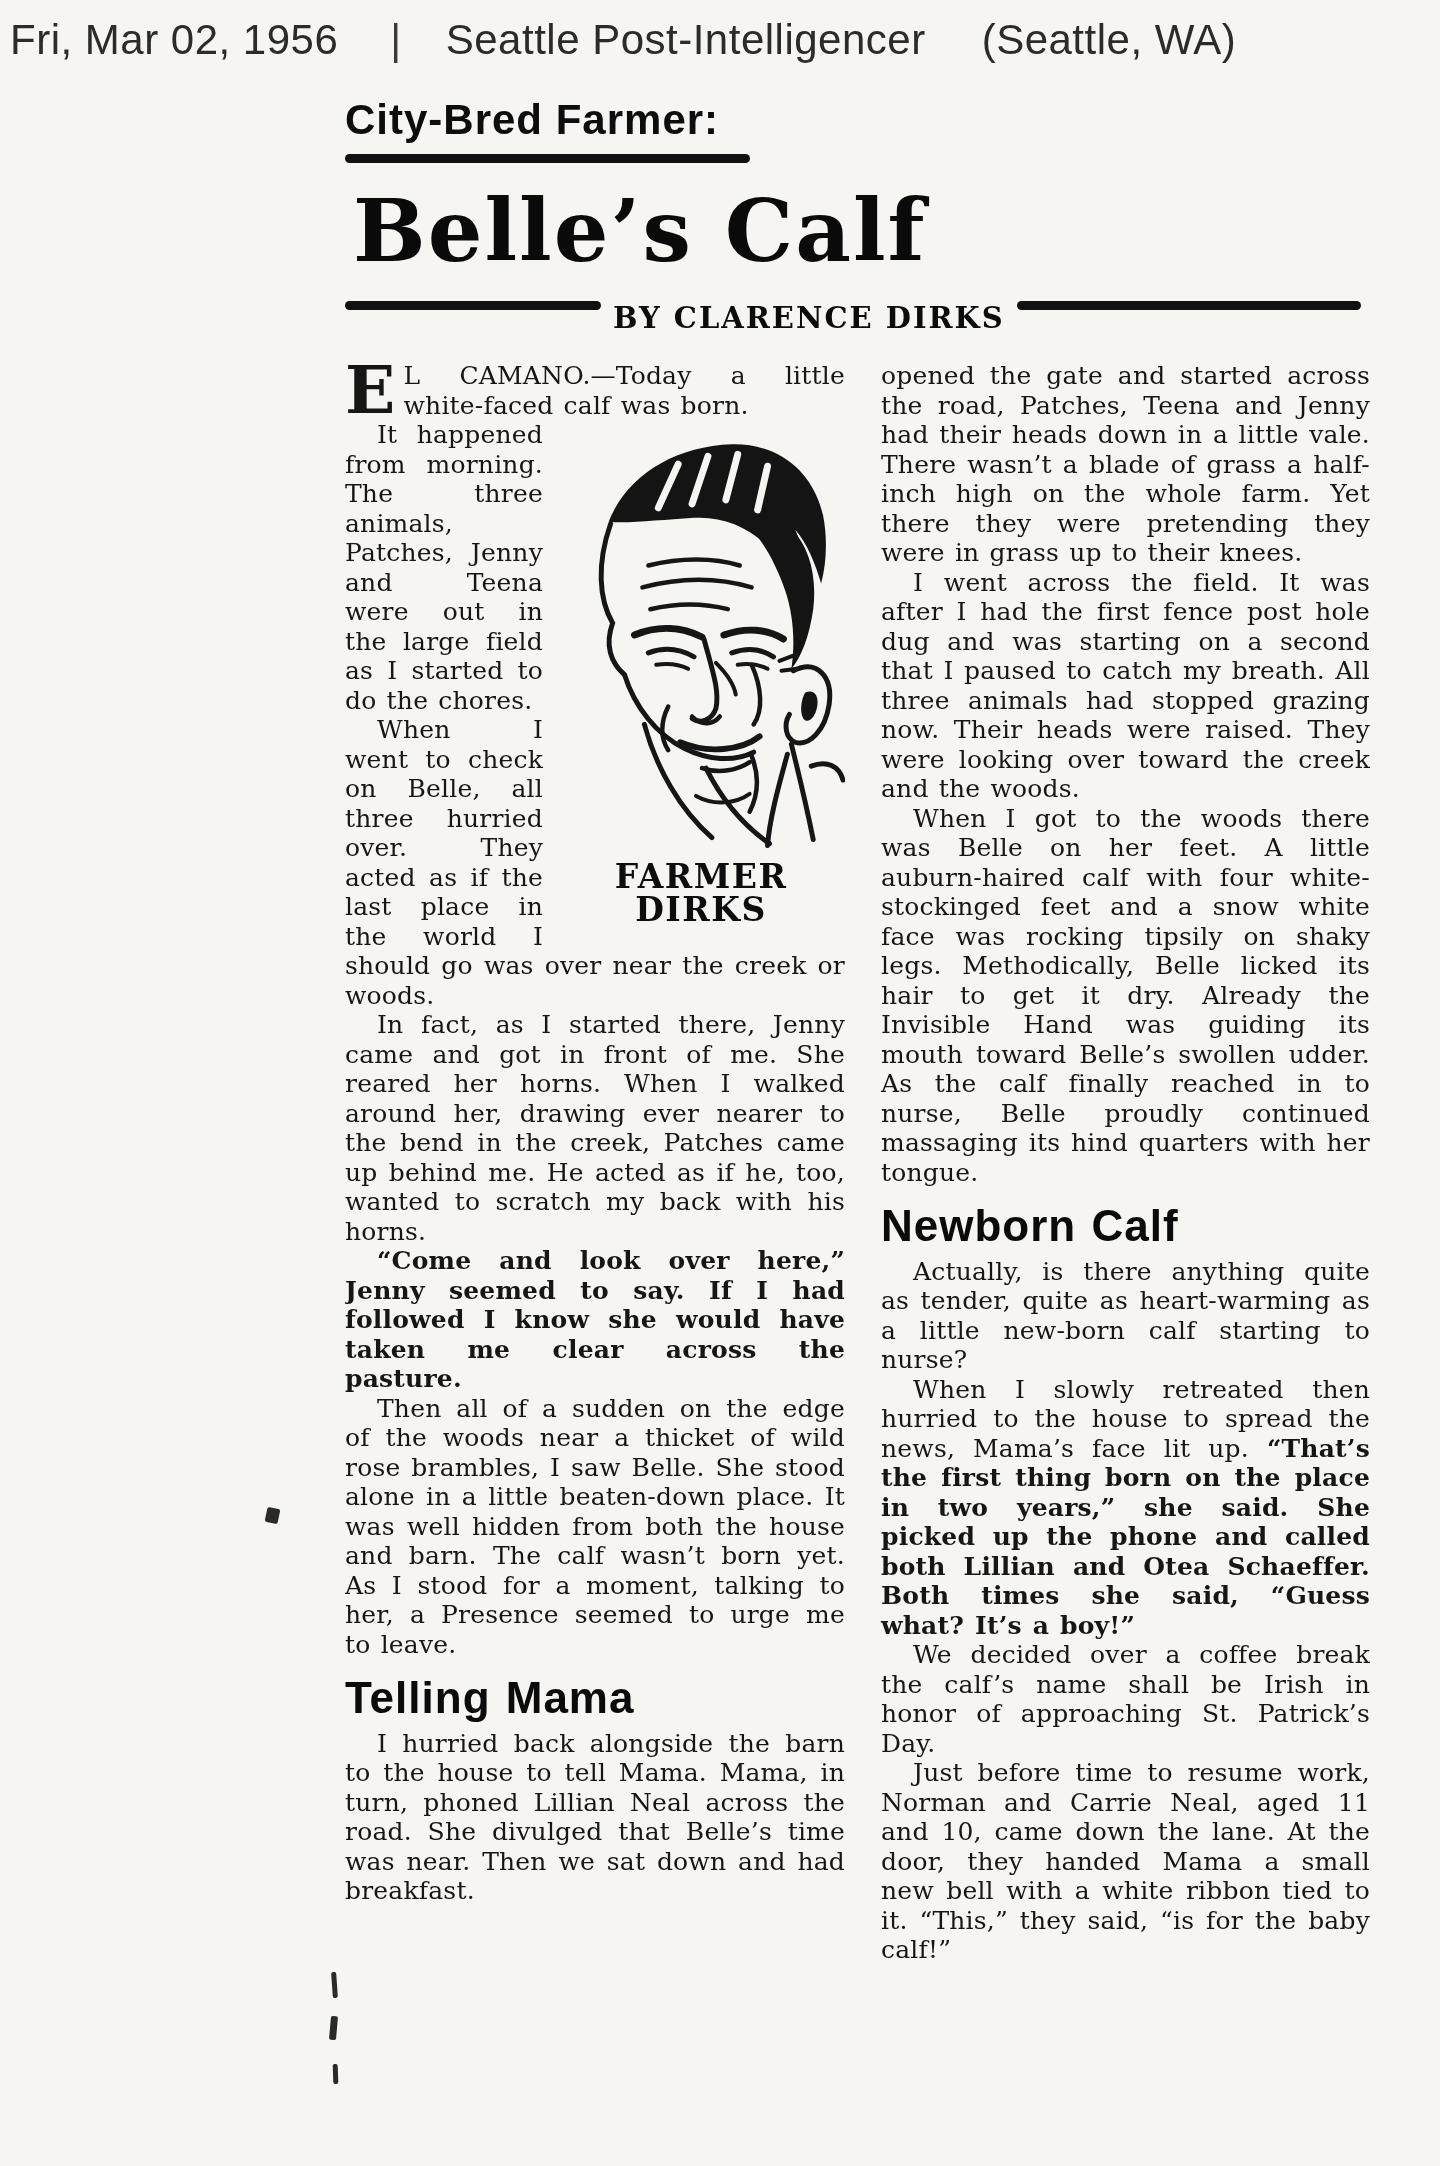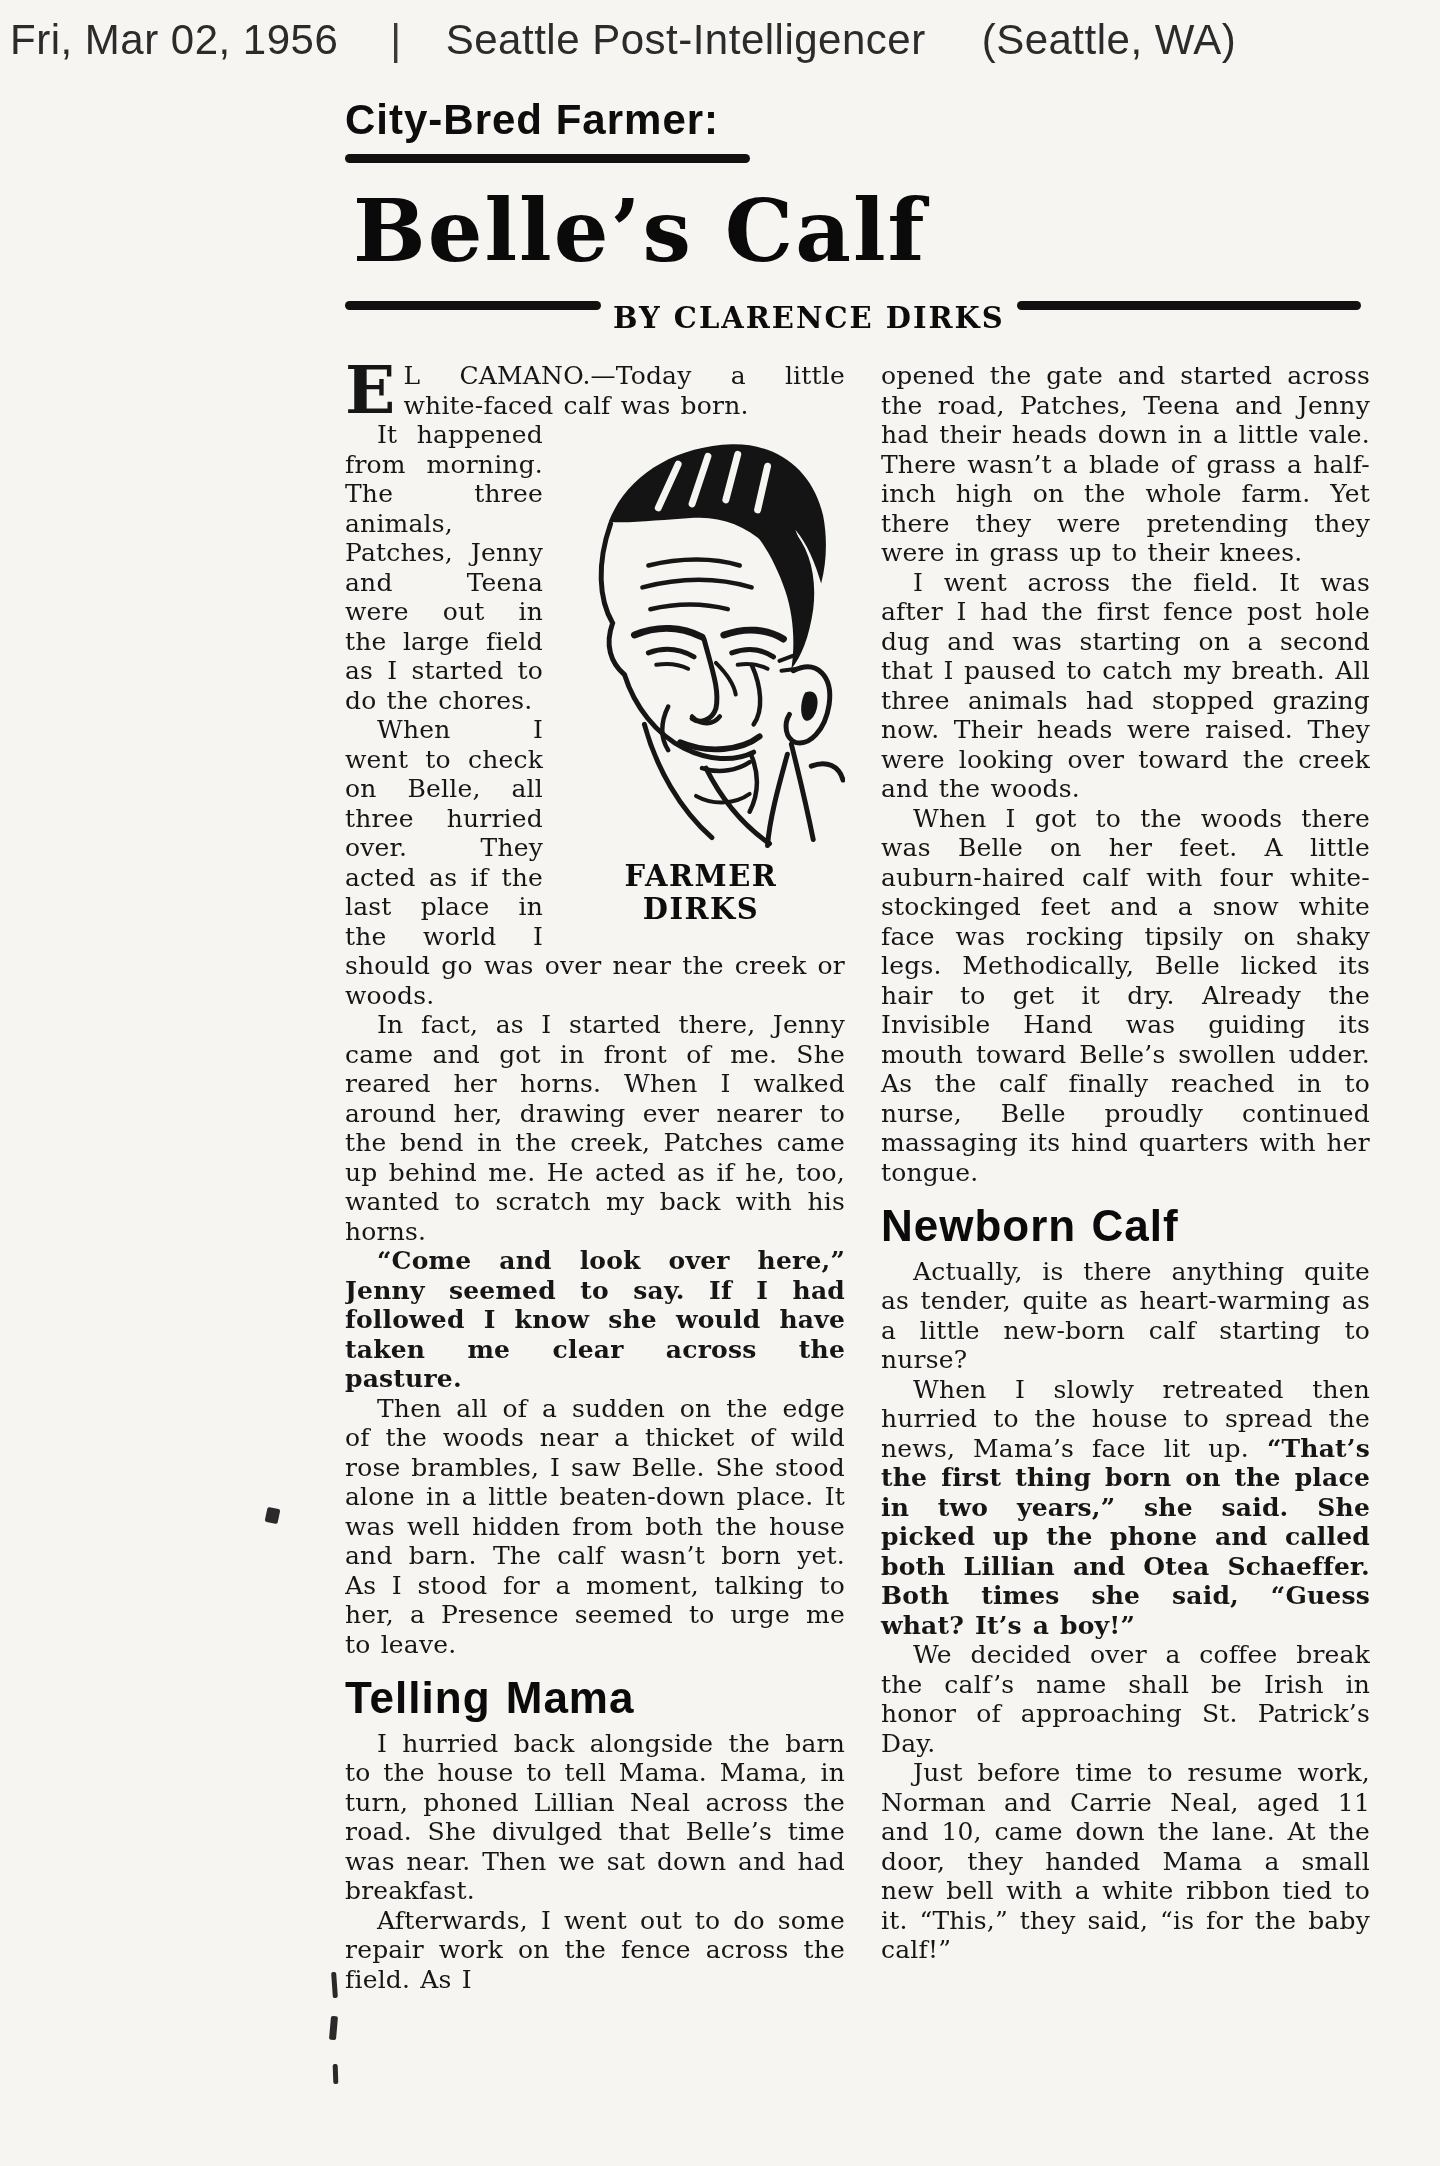--- a/index.html
+++ b/index.html
@@ -52,21 +52,21 @@
     font-family:"Liberation Sans",sans-serif;font-weight:700;
     font-size:44px;letter-spacing:1px;color:#0b0b0b;
     margin:24px 0 16px 0;text-indent:0;
   }
   .eggs{text-indent:88px;font-weight:700;margin-top:14px;}
   
   .portrait{float:right;width:288px;margin:4px 0 10px 14px;}
   .portrait svg{display:block;width:288px;height:428px;}
   .portrait .caption{
     margin-top:8px;text-align:center;font-weight:700;
-    font-size:29px;line-height:33px;letter-spacing:1.5px;color:#0d0d0d;
+    font-size:33px;line-height:33px;letter-spacing:1.5px;color:#0d0d0d;
   }
   
   .artifact{position:absolute;background:#2a2a2a;border-radius:2px;}
   .a1{left:266px;top:1508px;width:13px;height:15px;transform:rotate(12deg);}
   .a2{left:332px;top:1972px;width:5px;height:26px;transform:rotate(-4deg);}
   .a3{left:330px;top:2016px;width:7px;height:24px;transform:rotate(5deg);}
   .a4{left:333px;top:2064px;width:5px;height:20px;transform:rotate(-2deg);}
 </style>
 </head>
 <body>
@@ -143,21 +143,20 @@
 
         <p class="para">It happened from morning. The three animals, Patches, Jenny and Teena were out in the large field as I started to do the chores.</p>
         <p class="para">When I went to check on Belle, all three hurried over. They acted as if the last place in the world I should go was over near the creek or woods.</p>
         <p class="para">In fact, as I started there, Jenny came and got in front of me. She reared her horns. When I walked around her, drawing ever nearer to the bend in the creek, Patches came up behind me. He acted as if he, too, wanted to scratch my back with his horns.</p>
         <p class="para bold">“Come and look over here,” Jenny seemed to say. If I had followed I know she would have taken me clear across the pasture.</p>
         <p class="para">Then all of a sudden on the edge of the woods near a thicket of wild rose brambles, I saw Belle. She stood alone in a little beaten-down place. It was well hidden from both the house and barn. The calf wasn’t born yet. As I stood for a moment, talking to her, a Presence seemed to urge me to leave.</p>
 
         <div class="subhead">Telling Mama</div>
 
         <p class="para">I hurried back alongside the barn to the house to tell Mama. Mama, in turn, phoned Lillian Neal across the road. She divulged that Belle’s time was near. Then we sat down and had breakfast.</p>
-        <p class="para">Afterwards, I went out to do some repair work on the fence across the field. As I</p>
       </div>
 
       <div class="col right">
         <p class="para nodent">opened the gate and started across the road, Patches, Teena and Jenny had their heads down in a little vale. There wasn’t a blade of grass a half-inch high on the whole farm. Yet there they were pretending they were in grass up to their knees.</p>
         <p class="para">I went across the field. It was after I had the first fence post hole dug and was starting on a second that I paused to catch my breath. All three animals had stopped grazing now. Their heads were raised. They were looking over toward the creek and the woods.</p>
         <p class="para">When I got to the woods there was Belle on her feet. A little auburn-haired calf with four white-stockinged feet and a snow white face was rocking tipsily on shaky legs. Methodically, Belle licked its hair to get it dry. Already the Invisible Hand was guiding its mouth toward Belle’s swollen udder. As the calf finally reached in to nurse, Belle proudly continued massaging its hind quarters with her tongue.</p>
 
         <div class="subhead">Newborn Calf</div>
 
         <p class="para">Actually, is there anything quite as tender, quite as heart-warming as a little new-born calf starting to nurse?</p>

